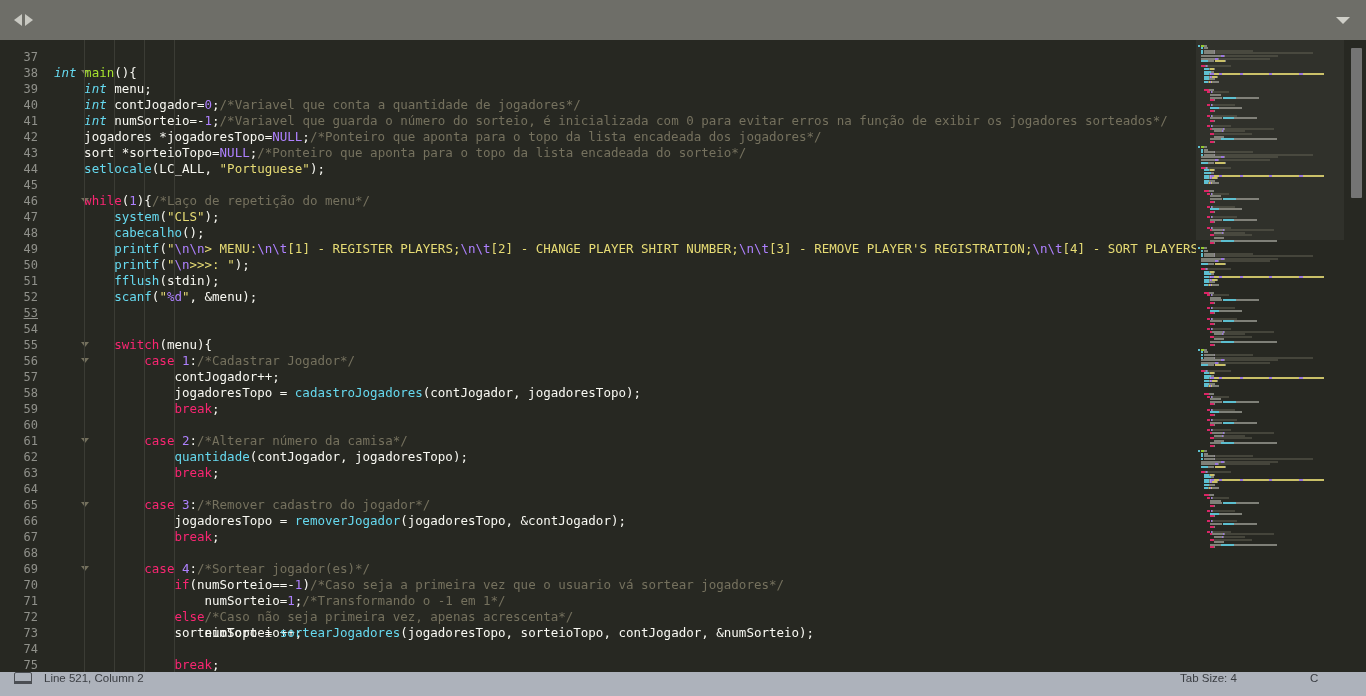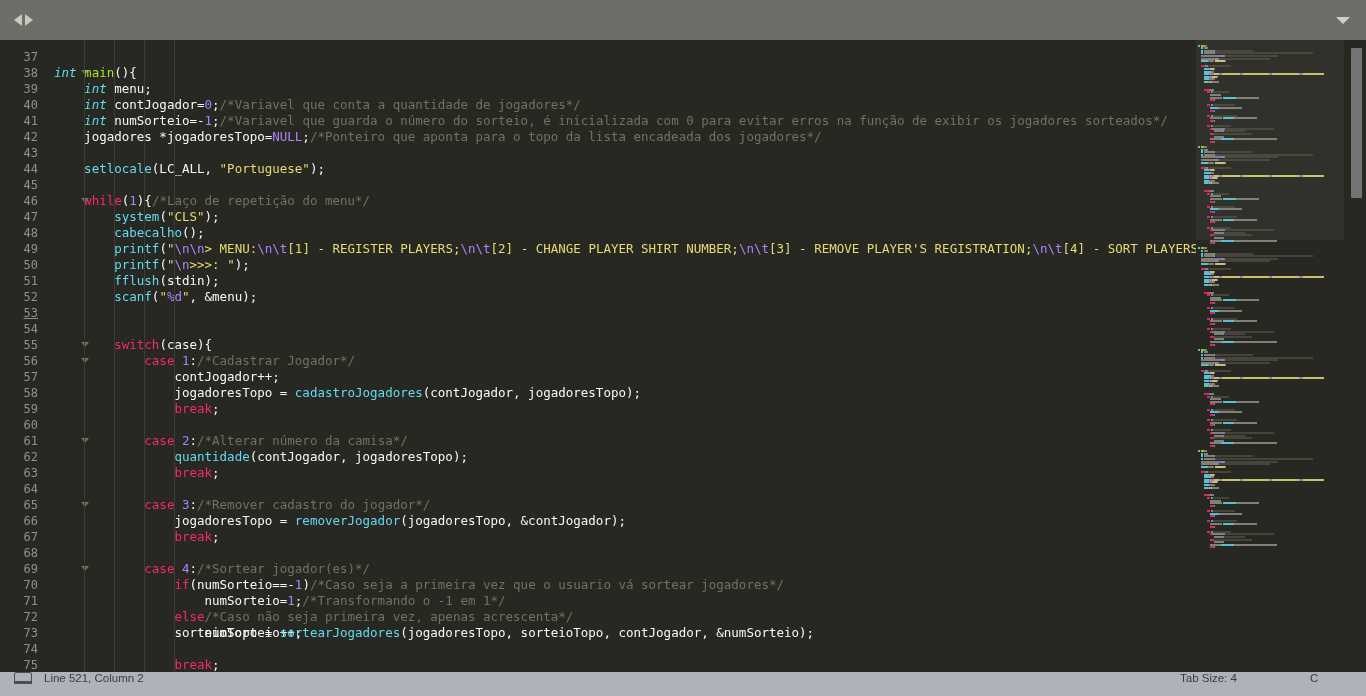--- a/index.html
+++ b/index.html
@@ -150,32 +150,33 @@
       <div class="fold" style="top: 462px;"></div>
       <div class="fold" style="top: 526px;"></div>
     </div>
   <div id="code">
       <div class="row" style="top: 9px;"></div>
       <div class="row" style="top: 25px;"><span class="typ">int</span><span class="pl"> </span><span class="fn">main</span><span class="pl">(){</span></div>
       <div class="row" style="top: 41px;"><span class="pl">    </span><span class="typ">int</span><span class="pl"> menu;</span></div>
       <div class="row" style="top: 57px;"><span class="pl">    </span><span class="typ">int</span><span class="pl"> contJogador=</span><span class="num">0</span><span class="pl">;</span><span class="cm">/*Variavel que conta a quantidade de jogadores*/</span></div>
       <div class="row" style="top: 73px;"><span class="pl">    </span><span class="typ">int</span><span class="pl"> numSorteio=-</span><span class="num">1</span><span class="pl">;</span><span class="cm">/*Variavel que guarda o número do sorteio, é inicializada com 0 para evitar erros na função de exibir os jogadores sorteados*/</span></div>
       <div class="row" style="top: 89px;"><span class="pl">    jogadores *jogadoresTopo=</span><span class="num">NULL</span><span class="pl">;</span><span class="cm">/*Ponteiro que aponta para o topo da lista encadeada dos jogadores*/</span></div>
+      <div class="row" style="top: 105px;"><span class="pl">    sort *sorteioTopo=</span><span class="num">NULL</span><span class="pl">;</span><span class="cm">/*Ponteiro que aponta para o topo da lista encadeada do sorteio*/</span></div>
       <div class="row" style="top: 121px;"><span class="pl">    </span><span class="call">setlocale</span><span class="pl">(LC_ALL, </span><span class="str">"Portuguese"</span><span class="pl">);</span></div>
       <div class="row" style="top: 137px;"></div>
       <div class="row" style="top: 153px;"><span class="pl">    </span><span class="kw">while</span><span class="pl">(</span><span class="num">1</span><span class="pl">){</span><span class="cm">/*Laço de repetição do menu*/</span></div>
       <div class="row" style="top: 169px;"><span class="pl">        </span><span class="call">system</span><span class="pl">(</span><span class="str">"CLS"</span><span class="pl">);</span></div>
       <div class="row" style="top: 185px;"><span class="pl">        </span><span class="call">cabecalho</span><span class="pl">();</span></div>
       <div class="row" style="top: 201px;"><span class="pl">        </span><span class="call">printf</span><span class="pl">(</span><span class="str">"</span><span class="esc">\n\n</span><span class="str">&gt; MENU:</span><span class="esc">\n\t</span><span class="str">[1] - REGISTER PLAYERS;</span><span class="esc">\n\t</span><span class="str">[2] - CHANGE PLAYER SHIRT NUMBER;</span><span class="esc">\n\t</span><span class="str">[3] - REMOVE PLAYER'S REGISTRATION;</span><span class="esc">\n\t</span><span class="str">[4] - SORT PLAYERS FOR EXAM</span></div>
       <div class="row" style="top: 217px;"><span class="pl">        </span><span class="call">printf</span><span class="pl">(</span><span class="str">"</span><span class="esc">\n</span><span class="str">&gt;&gt;&gt;: "</span><span class="pl">);</span></div>
       <div class="row" style="top: 233px;"><span class="pl">        </span><span class="call">fflush</span><span class="pl">(stdin);</span></div>
       <div class="row" style="top: 249px;"><span class="pl">        </span><span class="call">scanf</span><span class="pl">(</span><span class="str">"</span><span class="esc">%d</span><span class="str">"</span><span class="pl">, &amp;menu);</span></div>
       <div class="row" style="top: 265px;"></div>
       <div class="row" style="top: 281px;"></div>
-      <div class="row" style="top: 297px;"><span class="pl">        </span><span class="kw">switch</span><span class="pl">(case){</span></div>
+      <div class="row" style="top: 297px;"><span class="pl">        </span><span class="kw">switch</span><span class="pl">(menu){</span></div>
       <div class="row" style="top: 313px;"><span class="pl">            </span><span class="kw">case</span><span class="pl"> </span><span class="num">1</span><span class="pl">:</span><span class="cm">/*Cadastrar Jogador*/</span></div>
       <div class="row" style="top: 329px;"><span class="pl">                contJogador++;</span></div>
       <div class="row" style="top: 345px;"><span class="pl">                jogadoresTopo = </span><span class="call">cadastroJogadores</span><span class="pl">(contJogador, jogadoresTopo);</span></div>
       <div class="row" style="top: 361px;"><span class="pl">                </span><span class="kw">break</span><span class="pl">;</span></div>
       <div class="row" style="top: 377px;"></div>
       <div class="row" style="top: 393px;"><span class="pl">            </span><span class="kw">case</span><span class="pl"> </span><span class="num">2</span><span class="pl">:</span><span class="cm">/*Alterar número da camisa*/</span></div>
       <div class="row" style="top: 409px;"><span class="pl">                </span><span class="call">quantidade</span><span class="pl">(contJogador, jogadoresTopo);</span></div>
       <div class="row" style="top: 425px;"><span class="pl">                </span><span class="kw">break</span><span class="pl">;</span></div>
       <div class="row" style="top: 441px;"></div>
       <div class="row" style="top: 457px;"><span class="pl">            </span><span class="kw">case</span><span class="pl"> </span><span class="num">3</span><span class="pl">:</span><span class="cm">/*Remover cadastro do jogador*/</span></div>

